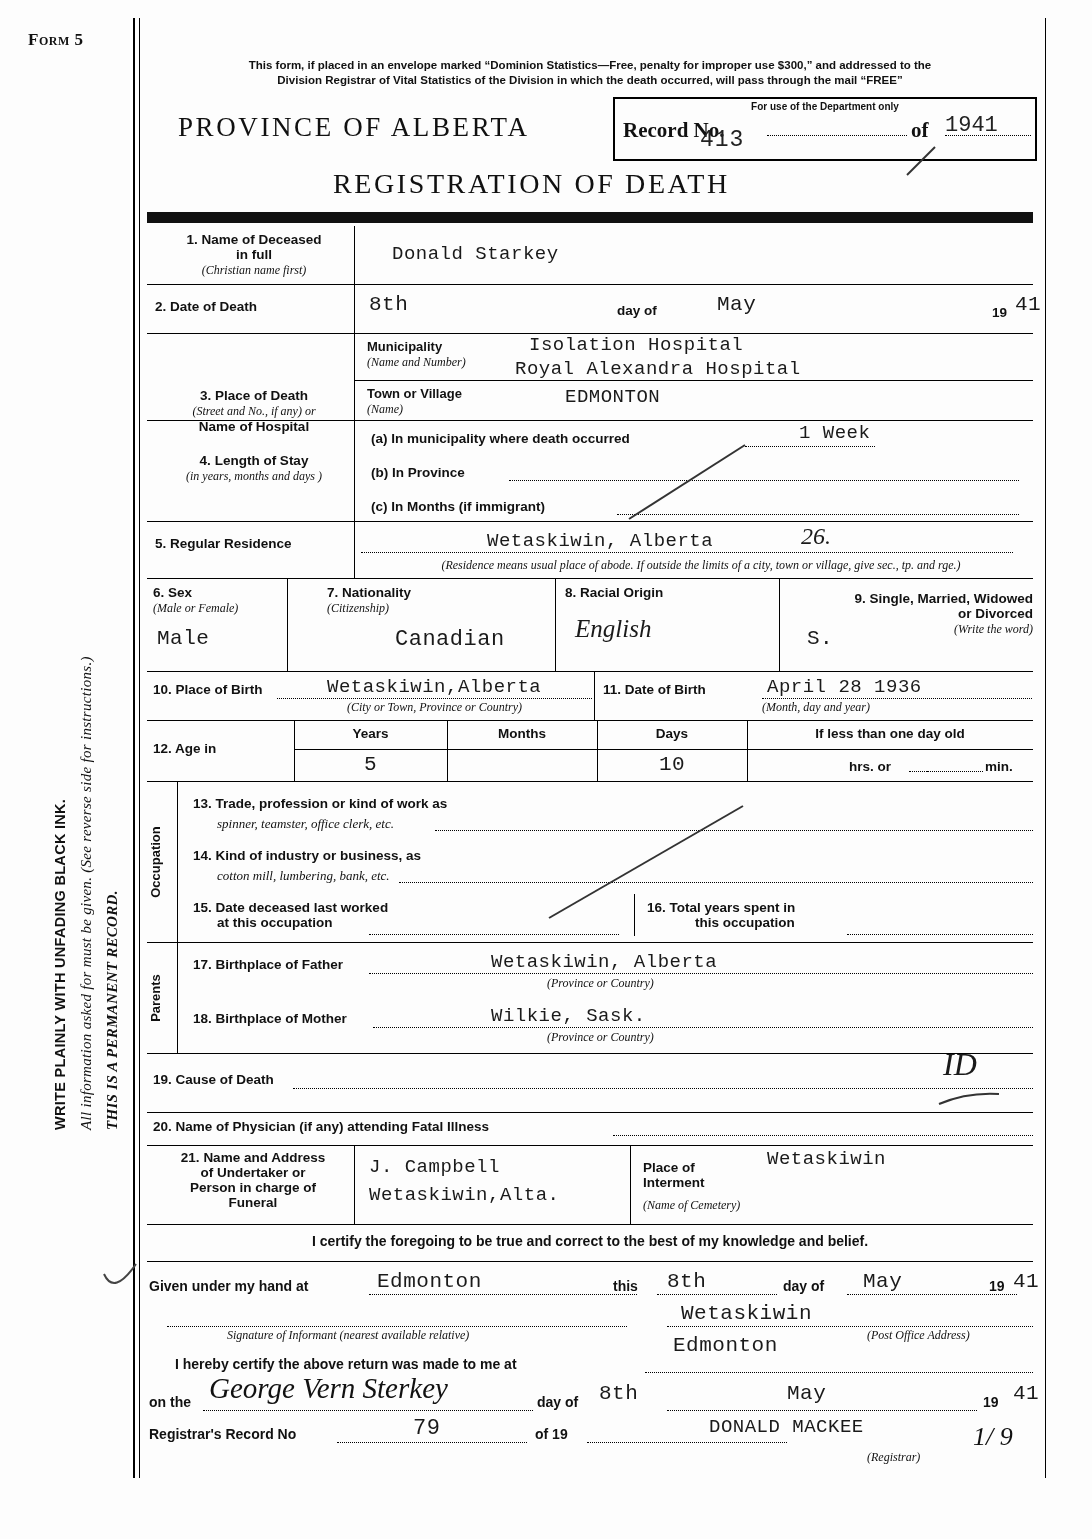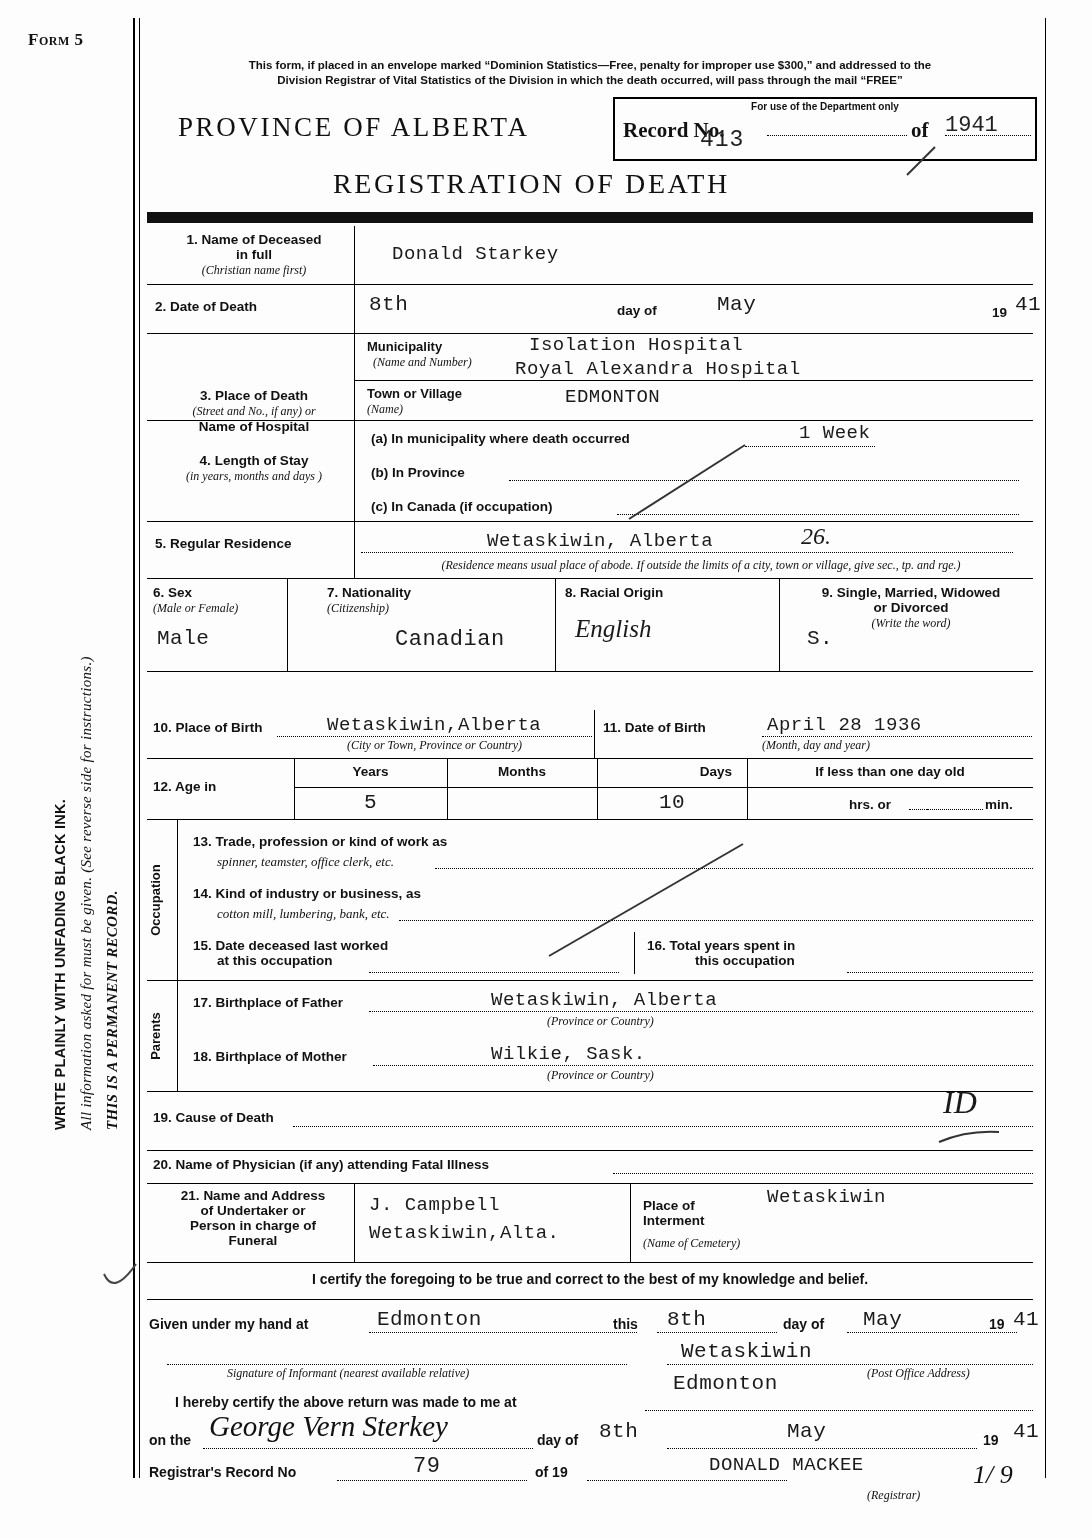--- a/index.html
+++ b/index.html
@@ -50,21 +50,21 @@
   #r2{height:48px;}
   
   #r3{height:86px;}
   
   #r4{height:100px;}
   
   #r5{height:56px;}
   
   #r6{height:92px;}
   
-  #r7{height:48px;margin-top:38px;}
+  #r7{height:48px;}
   
   #r8{height:60px;}
   
   #r9{height:160px;}
   #r10{height:110px;}
   #r11{height:58px;}
   #r12{height:32px;}
   #r13{height:78px;}
   #r14{height:36px;}
   #r15{height:52px;}
@@ -145,41 +145,41 @@
     <div class="row" id="r3">
       <div class="vline" style="left:207px;"></div>
       <div style="position:absolute;left:207px;right:0;top:46px;border-bottom:1.2px solid #000;"></div>
       <div class="lbl" style="left:8px;top:10px;width:198px;text-align:center;margin-top:44px;">
         <span>3.</span>
         <span>Place of Death</span><br>
         <span class="sub">(Street and No., if any) or</span><br>
         <span>Name of Hospital</span>
       </div>
       <div class="lbl" style="left:220px;top:5px;font-size:13px;">Municipality</div>
-      <div class="sub" style="position:absolute;left:220px;top:21px;margin-left:6px;">(Name and Number)</div>
+      <div class="sub" style="position:absolute;left:220px;top:21px;">(Name and Number)</div>
       <div class="hw" style="position:absolute;left:382px;top:0px;">Isolation Hospital</div>
       <div class="hw" style="position:absolute;left:368px;top:24px;">Royal Alexandra Hospital</div>
       <div class="lbl" style="left:220px;top:52px;font-size:13px;">Town or Village</div>
       <div class="sub" style="position:absolute;left:220px;top:68px;">(Name)</div>
       <div class="hw" style="position:absolute;left:418px;top:52px;">EDMONTON</div>
     </div>
 
     <div class="row" id="r4">
       <div class="vline" style="left:207px;"></div>
       <div class="lbl" style="left:8px;top:32px;width:198px;text-align:center;">
         <span>4.</span>
         <span>Length of Stay</span><br>
         <span class="sub">(in years, months and days )</span>
       </div>
       <div class="lbl" style="left:224px;top:10px;font-weight:bold;">(a)  In municipality where death occurred</div>
       <div class="dotline" style="left:598px;top:25px;width:130px;"></div>
       <div class="hw" style="position:absolute;left:652px;top:1px;">1 Week</div>
       <div class="lbl" style="left:224px;top:44px;font-weight:bold;">(b)  In Province</div>
       <div class="dotline" style="left:362px;top:59px;width:510px;"></div>
-      <div class="lbl" style="left:224px;top:78px;font-weight:bold;">(c)  In Canada (if occupation)</div>
+      <div class="lbl" style="left:224px;top:78px;font-weight:bold;">(c)  In Months (if immigrant)</div>
       <div class="dotline" style="left:470px;top:93px;width:402px;"></div>
       <svg style="position:absolute;left:480px;top:22px;width:130px;height:78px;">
           <path d="M2 76 L118 2" stroke="#333" stroke-width="2" fill="none"></path>
         </svg>
     </div>
 
     <div class="row" id="r5">
       <div class="vline" style="left:207px;"></div>
       <div class="lbl" style="left:8px;top:14px;">
         <span>5.</span>
@@ -208,21 +208,21 @@
         <span class="sub">(Citizenship)</span>
       </div>
       <div class="hw" style="position:absolute;left:248px;top:48px;font-size:22px;">Canadian</div>
 
       <div class="lbl" style="left:418px;top:6px;">
         <span>8.</span>
         <span>Racial Origin</span>
       </div>
       <div class="script" style="position:absolute;left:428px;top:36px;">English</div>
 
-      <div class="lbl" style="left:642px;top:6px;width:244px;text-align:center;">
+      <div class="lbl" style="left:642px;top:12px;width:244px;text-align:right;">
         <span>9.</span>
         <span>Single, Married, Widowed</span><br>
         <span>or Divorced</span><br>
         <span class="sub">(Write the word)</span>
       </div>
       <div class="hw" style="position:absolute;left:660px;top:48px;font-size:21px;">S.</div>
     </div>
 
     <div class="row" id="r7">
       <div class="vline" style="left:447px;"></div>
@@ -248,21 +248,21 @@
       <div class="vline" style="left:300px;"></div>
       <div class="vline" style="left:450px;"></div>
       <div class="vline" style="left:600px;"></div>
       <div style="position:absolute;left:147px;right:0;top:28px;border-bottom:1.2px solid #000;"></div>
       <div class="lbl" style="left:6px;top:20px;">
         <span>12.</span>
         <span>Age in</span>
       </div>
       <div class="lbl" style="left:147px;top:5px;width:153px;text-align:center;">Years</div>
       <div class="lbl" style="left:300px;top:5px;width:150px;text-align:center;">Months</div>
-      <div class="lbl" style="left:450px;top:5px;width:150px;text-align:center;padding-left:44px;">Days</div>
+      <div class="lbl" style="left:450px;top:5px;width:150px;text-align:center;">Days</div>
       <div class="lbl" style="left:600px;top:5px;width:286px;text-align:center;">If less than one day old</div>
       <div class="hw" style="position:absolute;left:147px;top:32px;width:153px;text-align:center;font-size:21px;">5</div>
       <div class="hw" style="position:absolute;left:300px;top:32px;width:150px;text-align:center;font-size:21px;"></div>
       <div class="hw" style="position:absolute;left:450px;top:32px;width:150px;text-align:center;font-size:21px;">10</div>
       <div class="lbl" style="left:702px;top:38px;">hrs. or</div>
       <div class="dotline" style="left:762px;top:50px;width:60px;"></div>
       <div class="lbl" style="left:838px;top:38px;">min.</div>
       <div class="dotline" style="left:780px;top:50px;width:56px;"></div>
     </div>
 

